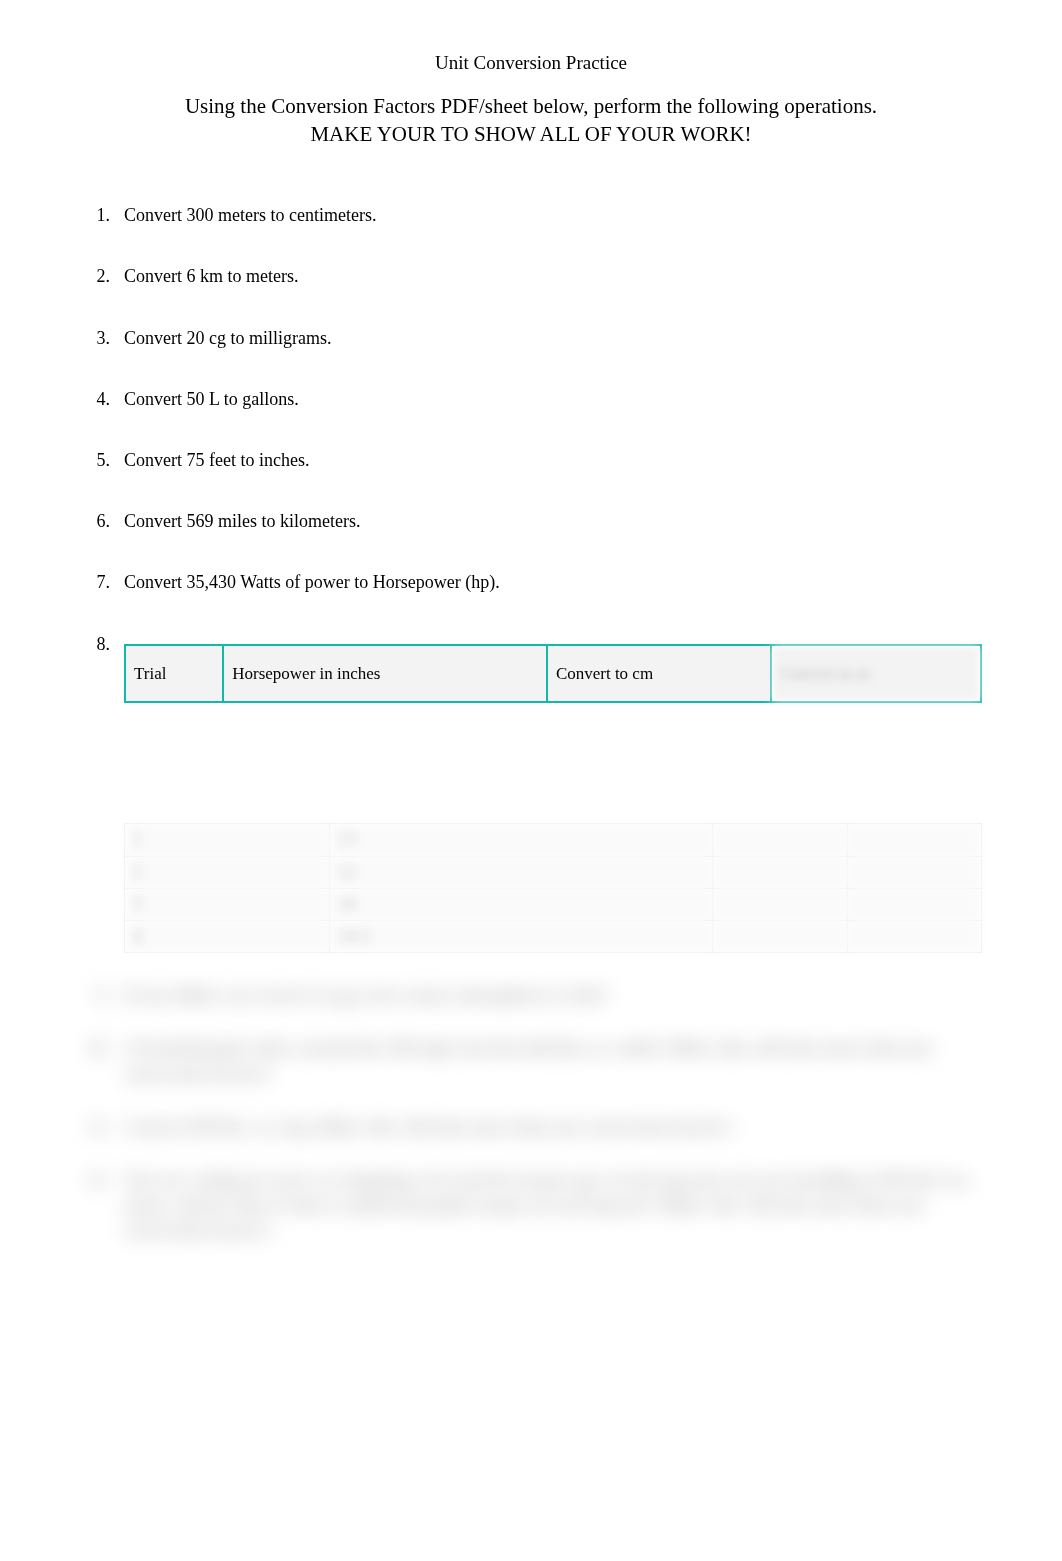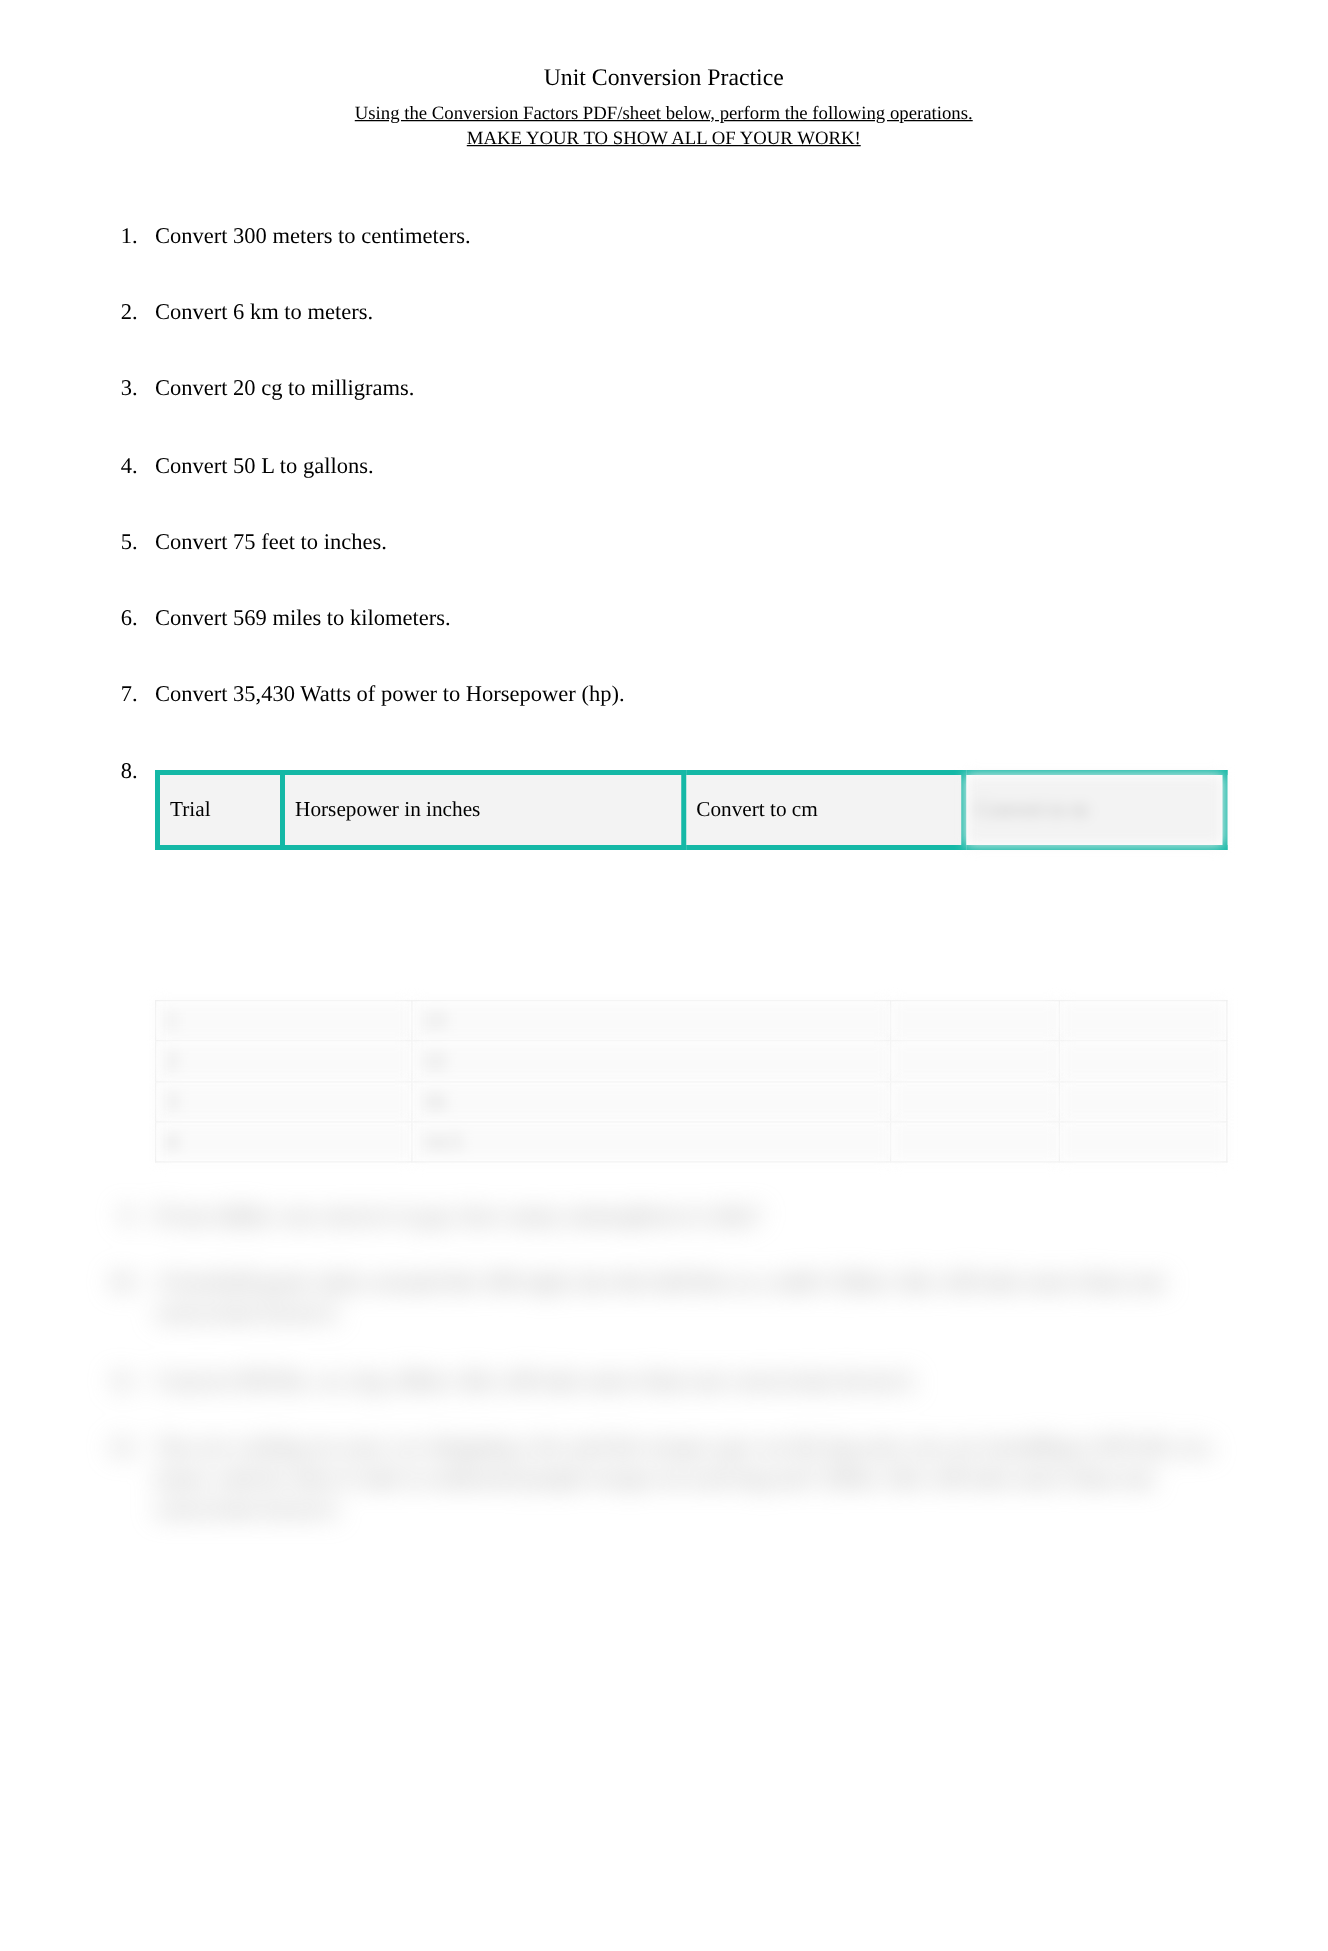--- a/index.html
+++ b/index.html
@@ -13,30 +13,29 @@
       width: 1062px;
       height: 1561px;
       padding: 50px 80px;
       color: #000000;
       font-size: 18px;
       line-height: 1.4;
     }
     .title {
       text-align: center;
       font-size: 19px;
-      margin-bottom: 4px;
+      margin-bottom: 15px;
     }
     .subtitle-container {
       text-align: center;
       margin-bottom: 55px;
     }
     .subtitle {
-      font-size: 15px;
+      font-size: 21px;
       line-height: 1.35;
-      text-decoration: underline;
     }
     .question-list {
       list-style: none;
       padding-left: 0;
     }
     .question-item {
       display: flex;
       margin-bottom: 36px;
       align-items: flex-start;
     }
@@ -56,21 +55,21 @@
     }
     .data-table {
       width: 100%;
       border-collapse: collapse;
     }
     .data-table th {
       text-align: left;
       font-weight: normal;
       background: #f3f3f3;
       padding: 16px 8px;
-      border: 4px solid #14b8a6;
+      border: 2px solid #14b8a6;
       font-size: 17px;
     }
     .data-table td {
       padding: 3px 8px;
       border: 1px solid #eeeeee;
       height: 22px;
     }
     .blur-row td {
       filter: blur(5px);
       background: #fafafa;

